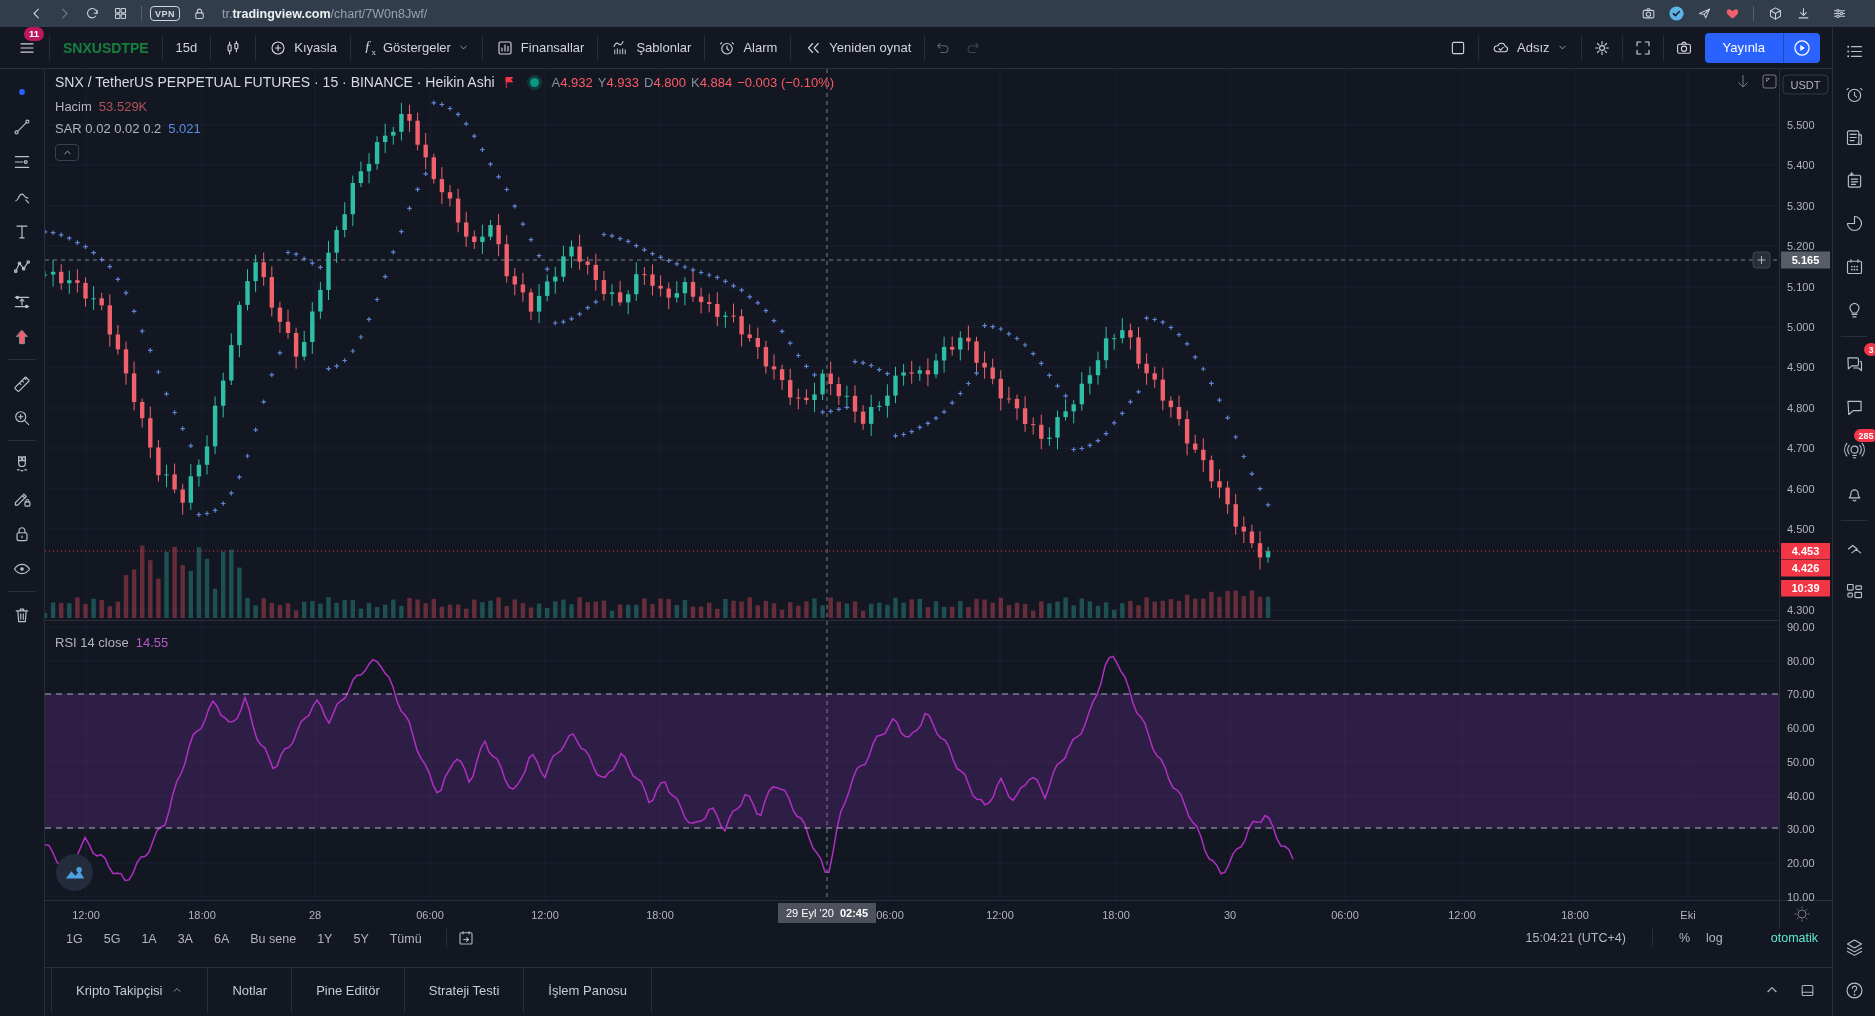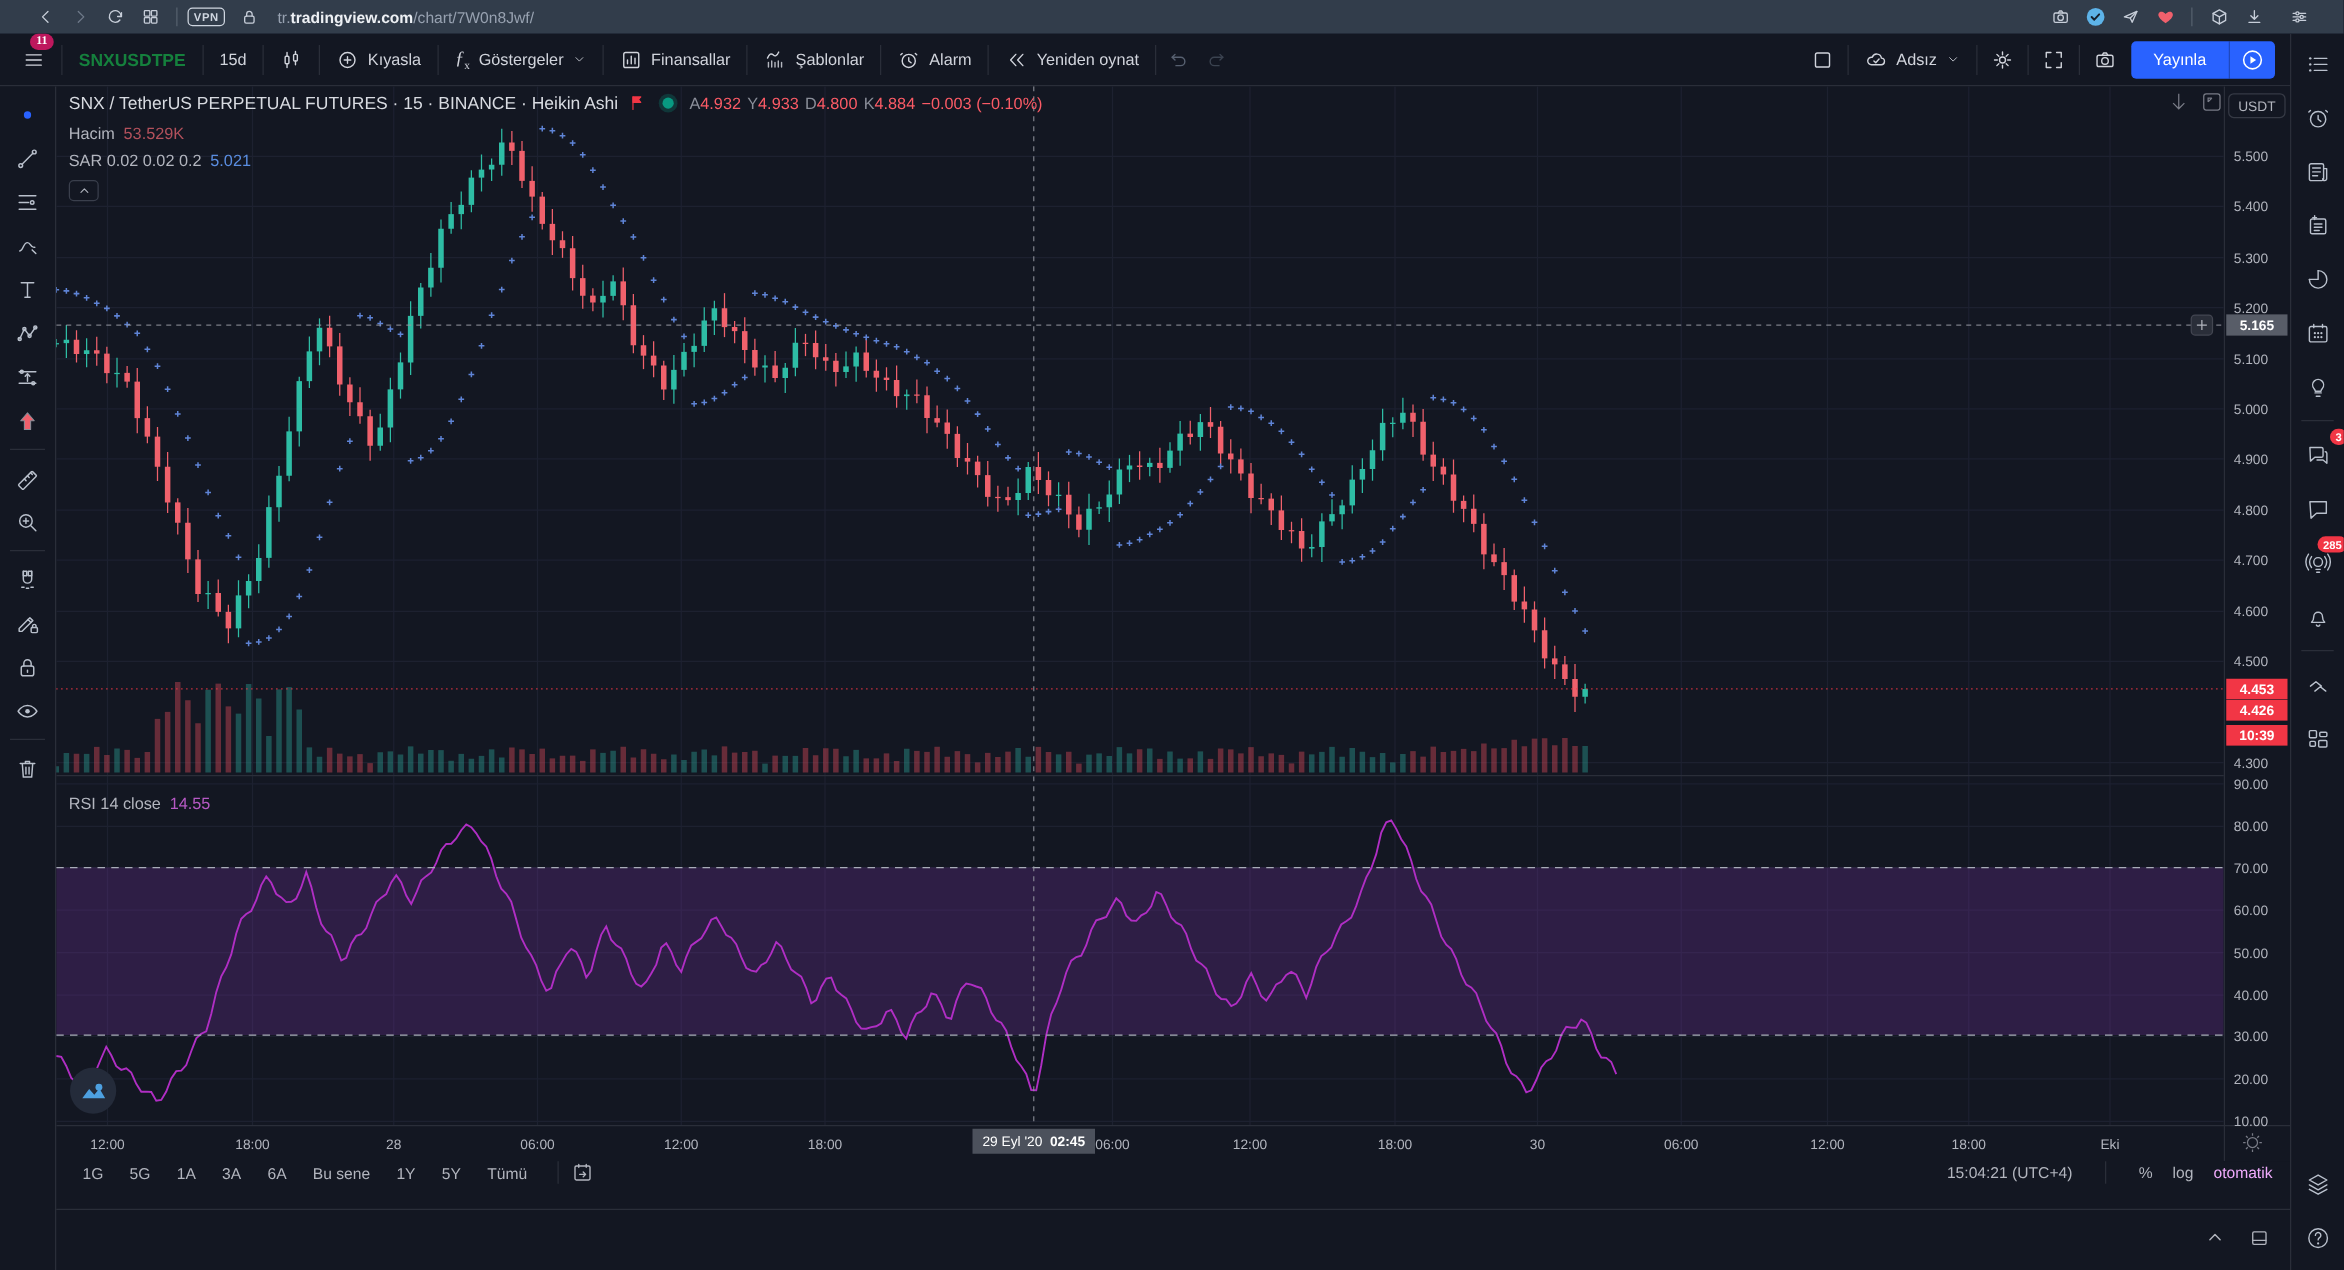--- a/index.html
+++ b/index.html
@@ -23,21 +23,21 @@
   .shield { width:17px; height:17px; }
 
   
   .tv-header { height:42px; display:flex; align-items:center; background:#131722;
     border-bottom:1px solid #2a2e39; padding:0 8px; font-size:13px; color:#d1d4dc;
     margin-right:43px; position:relative; }
   .h-btn { display:flex; align-items:center; gap:7px; padding:0 10px; height:30px; border-radius:3px; white-space:nowrap; }
   .h-sep { width:1px; height:24px; background:#2a2e39; margin:0 3px; flex:none; }
   .menu-wrap { position:relative; }
   .h-badge { position:absolute; top:-6px; left:16px; background:#be185d; color:#fff;
-    font-size:9.5px; font-weight:bold; border-radius:9px; padding:1.5px 5px;font-family:Liberation Serif, serif; }
+    font-size:9.5px; font-weight:bold; border-radius:9px; padding:1.5px 5px; }
   .sym { font-weight:bold; font-size:14px; color:#15803d; }
   .dimmer { color:#576070; }
   .dimmest { color:#3b4350; }
   .h-spacer { flex:1; }
   .publish-group { display:flex; align-items:center; background:#2962ff; border-radius:4px; overflow:hidden; height:30px; margin:0 4px; }
   .publish-group .pub { color:#fff; padding:0 18px; font-size:13px; }
   .publish-group .pg-div { width:1px; height:30px; background:rgba(0,0,0,.25); }
   .publish-group .pplay { width:36px; display:flex; align-items:center; justify-content:center; color:#fff; }
   .fx-glyph { font-style:italic; font-family:"Liberation Serif",serif; font-size:15px; }
   .fx-glyph sub { font-size:9px; font-style:normal; }
@@ -83,21 +83,21 @@
   .tv-logo-badge { position:absolute; left:11px; top:785px; width:37px; height:37px; border-radius:50%;
     background:#242b3a; display:flex; align-items:center; justify-content:center; }
 
   
   .range-row { height:38px; display:flex; align-items:flex-start; padding:0 14px; font-size:12.5px; color:#b2b5be; }
   .rng { padding:3px 7px; border-radius:3px; margin-right:7px; }
   .rr-div { width:1px; height:18px; background:#2a2e39; margin:0 10px; flex:none; }
   .rr-icon { color:#b2b5be; display:flex; }
   .rr-spacer { flex:1; }
   .rr-right { display:flex; align-items:center; gap:16px; }
-  .rr-auto { color:#f0abfc; }
+  .rr-auto { color:#5eead4;margin-left:32px; }
 
   .tabs-row { height:45px; border-top:1px solid #2a2e39; display:flex; align-items:stretch; font-size:13px; color:#c7cbd4; }
   .tab { display:flex; align-items:center; gap:9px; padding:0 24px; border-right:1px solid #2a2e39; }
   .tab:first-child { border-left:1px solid #2a2e39; margin-left:6px; }
   .tab .ic { width:12px; height:12px; stroke-width:2; color:#8a8e99; }
   .tabs-spacer { flex:1; }
   .tabs-icons { display:flex; align-items:center; gap:20px; padding-right:16px; color:#b2b5be; }
   .bottom-strip { height:4px; }
 </style>
 </head>
@@ -1198,20 +1198,29 @@
         <div class="rr-right">
           <span>15:04:21 (UTC+4)</span>
           <div class="rr-div"></div>
           <button>%</button>
           <button>log</button>
           <button class="rr-auto">otomatik</button>
         </div>
       </div>
 
       <div class="tabs-row">
+        <span id="tabs" style="display:flex;align-items:stretch">
+            <button class="tab">Kripto Takipçisi<svg class="ic" viewBox="0 0 24 24" style="width:12px;height:12px;transform:rotate(180deg)">
+                <path d="M6 9l6 6 6-6"></path>
+              </svg></button>
+            <button class="tab">Notlar</button>
+            <button class="tab">Pine Editör</button>
+            <button class="tab">Strateji Testi</button>
+            <button class="tab">İşlem Panosu</button>
+          </span>
         <div class="tabs-spacer"></div>
         <div class="tabs-icons">
           <button>
               <svg class="ic" style="width:14px;height:14px;stroke-width:2" viewBox="0 0 24 24">
                 <path d="M5 15l7-7 7 7"></path>
               </svg>
             </button>
           <button>
               <svg class="ic" style="width:17px;height:17px" viewBox="0 0 24 24">
                 <rect x="4.5" y="5" width="15" height="14" rx="1.5"></rect>

